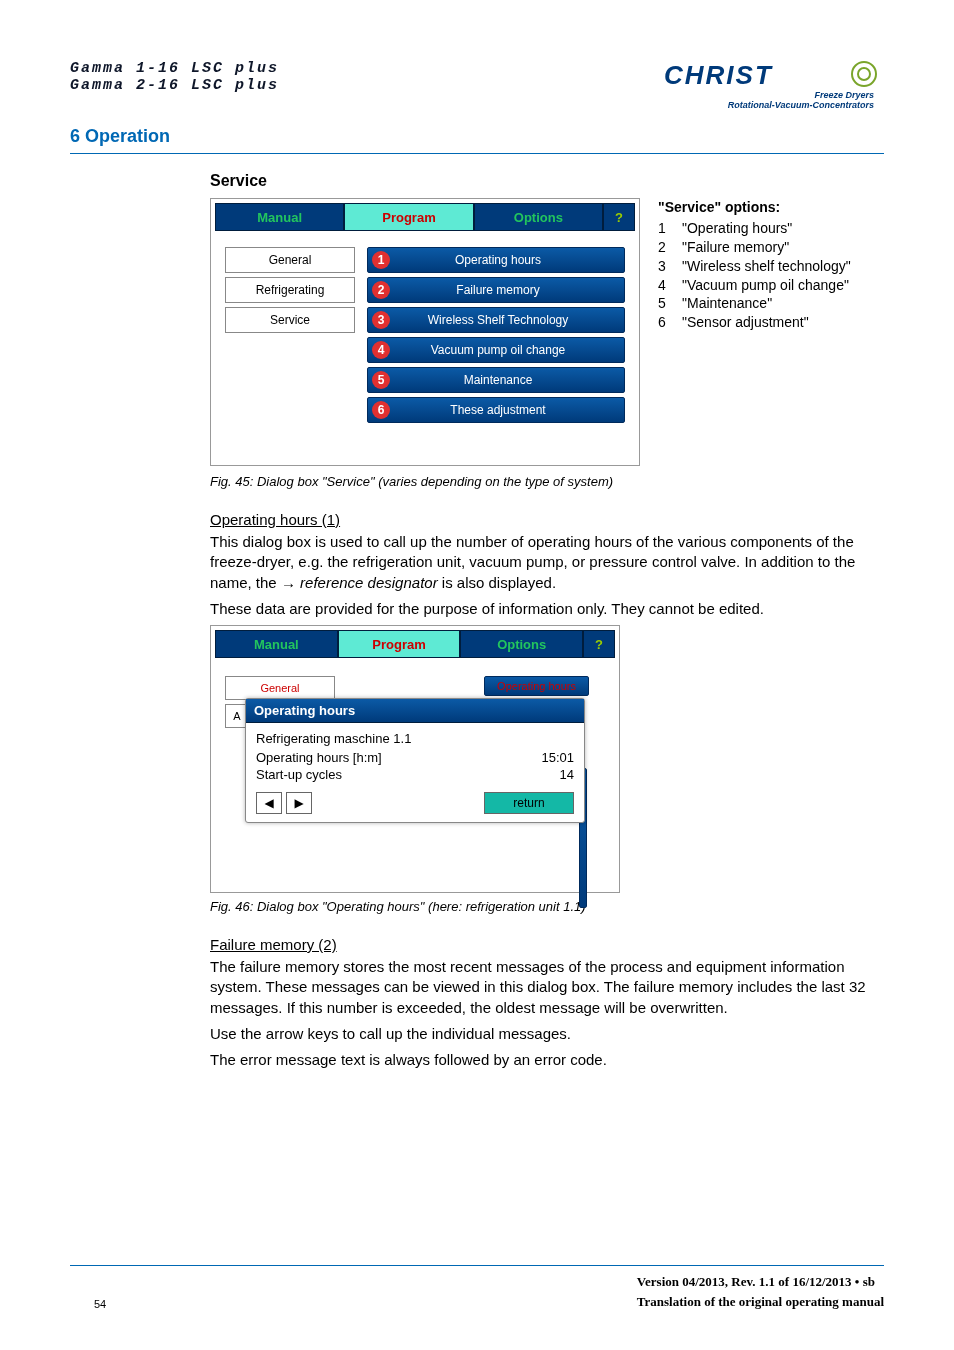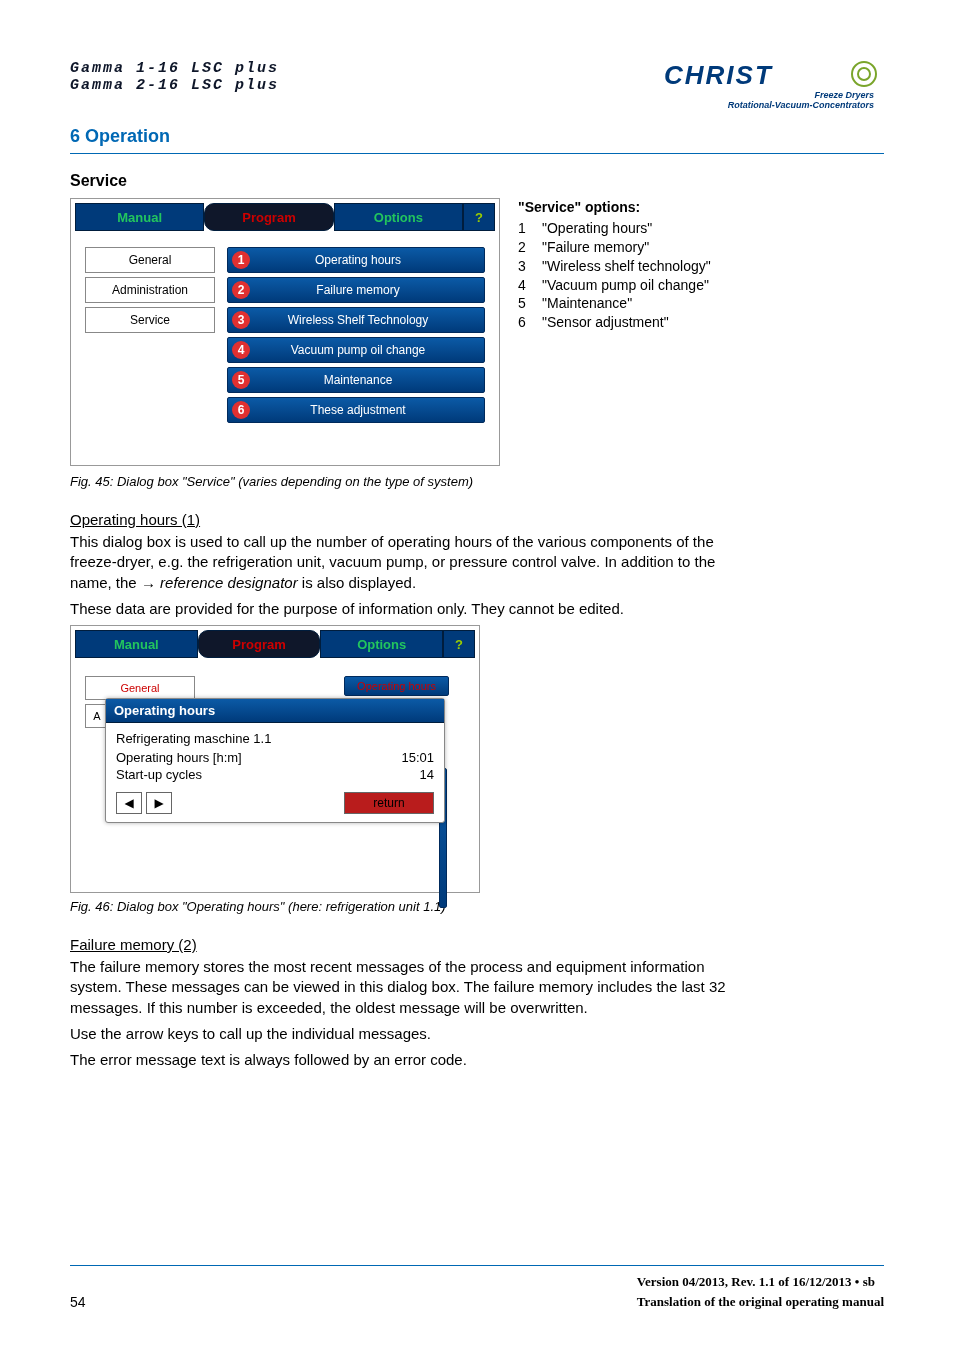--- a/index.html
+++ b/index.html
@@ -4,27 +4,27 @@
 <style>
   * { box-sizing: border-box; margin: 0; padding: 0; }
   html, body { width: 954px; height: 1350px; font-family: Arial, Helvetica, sans-serif; background: #fff; color: #000; }
   .page { position: relative; width: 954px; height: 1350px; padding: 60px 70px 40px 70px; }
   .header-row { display: flex; justify-content: space-between; align-items: flex-start; }
   .product-names { font-family: "Courier New", monospace; font-weight: bold; letter-spacing: 2px; color: #0f172a; font-size: 15px; font-style: italic; }
   .logo { text-align: right; }
   .logo-svg { display: inline-block; }
   .section-title { color: #0068b4; font-weight: bold; font-size: 18px; margin-top: 10px; }
   .hr { border: none; border-top: 1.5px solid #0068b4; margin: 6px 0 18px 0; }
-  .content { width: 660px; }
+  .content { margin-left: 140px; width: 660px; }
   .subheading { font-weight: bold; font-size: 16px; margin-bottom: 8px; }
   .dialog-row { display: flex; gap: 18px; align-items: flex-start; margin-bottom: 8px; }
   .dialog-box { width: 430px; border: 1px solid #999; padding: 4px; background: #fff; }
   .tabbar { display: flex; height: 28px; gap: 0; }
   .tab { flex: 1; background: #003a7a; color: #22c55e; display: flex; align-items: center; justify-content: center; font-size: 13px; border: 1px solid #001d3d; font-weight: bold; }
-  .tab.active { background: #0f172a; color: #c00; border-radius: 10px; }
+  .tab.active { background: #5eead4; color: #c00; }
   .tab.help { flex: 0 0 32px; color: #9c0; font-weight: bold; }
   .dialog-body { padding: 16px 10px; display: flex; gap: 12px; height: 230px; }
   .sidebar-btns { display: flex; flex-direction: column; gap: 4px; width: 130px; }
   .sidebtn { background: #fff; border: 1px solid #888; height: 26px; display: flex; align-items: center; justify-content: center; font-size: 12px; }
   .menu-btns { display: flex; flex-direction: column; gap: 4px; flex: 1; }
   .menubtn { background: linear-gradient(#0b5aa6,#003a7a); color: #fff; height: 26px; display: flex; align-items: center; font-size: 12px; border: 1px solid #002a5c; border-radius: 2px; padding-left: 4px; position: relative; }
   .menubtn .num { width: 18px; height: 18px; border-radius: 50%; background: #e03030; color: #fff; display: flex; align-items: center; justify-content: center; font-weight: bold; font-size: 12px; margin-right: 8px; flex-shrink: 0; }
   .menubtn .lbl { flex: 1; text-align: center; padding-right: 26px; }
   .legend { font-size: 14px; line-height: 1.35; }
   .legend .leg-title { font-weight: bold; margin-bottom: 2px; }
@@ -37,26 +37,26 @@
   .dialog-body2 { padding: 12px 10px 22px 10px; height: 230px; position: relative; }
   .floating { position: absolute; left: 30px; top: 40px; right: 30px; background: #fff; border: 1px solid #888; border-radius: 3px; box-shadow: 0 0 4px rgba(0,0,0,.3); }
   .float-head { background: linear-gradient(#0b5aa6,#003a7a); color: #fff; font-weight: bold; padding: 4px 8px; font-size: 13px; border-bottom: 1px solid #001d3d; }
   .float-body { padding: 8px 10px; font-size: 13px; }
   .float-row { display: flex; justify-content: space-between; margin: 2px 0; gap: 28px; }
   .float-row .k { }
   .float-row .v { }
   .float-ctrls { display: flex; justify-content: space-between; align-items: center; margin-top: 10px; }
   .arrows { display: flex; gap: 4px; }
   .arrow-btn { width: 26px; height: 22px; border: 1px solid #666; background: #fff; display: flex; align-items: center; justify-content: center; font-size: 12px; }
-  .return-btn { width: 90px; height: 22px; border: 1px solid #666; background: #b91c1c; display: flex; align-items: center; justify-content: center; font-size: 12px; }
+  .return-btn { width: 90px; height: 22px; border: 1px solid #666; background: #14b8a6; display: flex; align-items: center; justify-content: center; font-size: 12px; }
   .ghost-sidebar { position: absolute; left: 10px; top: 18px; display: flex; flex-direction: column; gap: 4px; width: 110px; }
   .ghost-btn { background: #fff; border: 1px solid #888; height: 24px; display: flex; align-items: center; justify-content: center; font-size: 11px; color: #c00; }
   .ghost-label { position: absolute; right: 26px; top: 18px; background: linear-gradient(#0b5aa6,#003a7a); color: #c00; font-size: 11px; padding: 3px 12px; border: 1px solid #002a5c; border-radius: 2px; }
   .footer { position: absolute; bottom: 40px; left: 70px; right: 70px; border-top: 1px solid #0068b4; padding-top: 8px; display: flex; justify-content: space-between; align-items: flex-end; }
-  .pagenum { font-size: 14px; }
+  .pagenum { font-size: 11px; margin-left: 24px; }
   .foot-right { font-size: 13px; font-family: Liberation Serif, serif; }
   .foot-right .v { font-weight: bold; }
   .foot-right .t { font-weight: bold; margin-top: 4px; }
   .rborder { position: absolute; right: 28px; top: 110px; width: 8px; height: 140px; background: linear-gradient(#0b5aa6,#003a7a); border: 1px solid #002a5c; border-radius: 2px; }
 </style>
 </head>
 <body>
 
 <div class="page">
 
@@ -91,21 +91,21 @@
       <div class="dialog-box">
         <div class="tabbar">
           <div class="tab">Manual</div>
           <div class="tab active">Program</div>
           <div class="tab">Options</div>
           <div class="tab help">?</div>
         </div>
         <div class="dialog-body">
           <div class="sidebar-btns">
             <div class="sidebtn">General</div>
-            <div class="sidebtn">Administration</div>
+            <div class="sidebtn">Refrigerating</div>
             <div class="sidebtn">Service</div>
           </div>
           <div class="menu-btns">
             <div class="menubtn">
                 <span class="num">1</span>
                 <span class="lbl">Operating hours</span>
               </div>
             <div class="menubtn">
                 <span class="num">2</span>
                 <span class="lbl">Failure memory</span>

